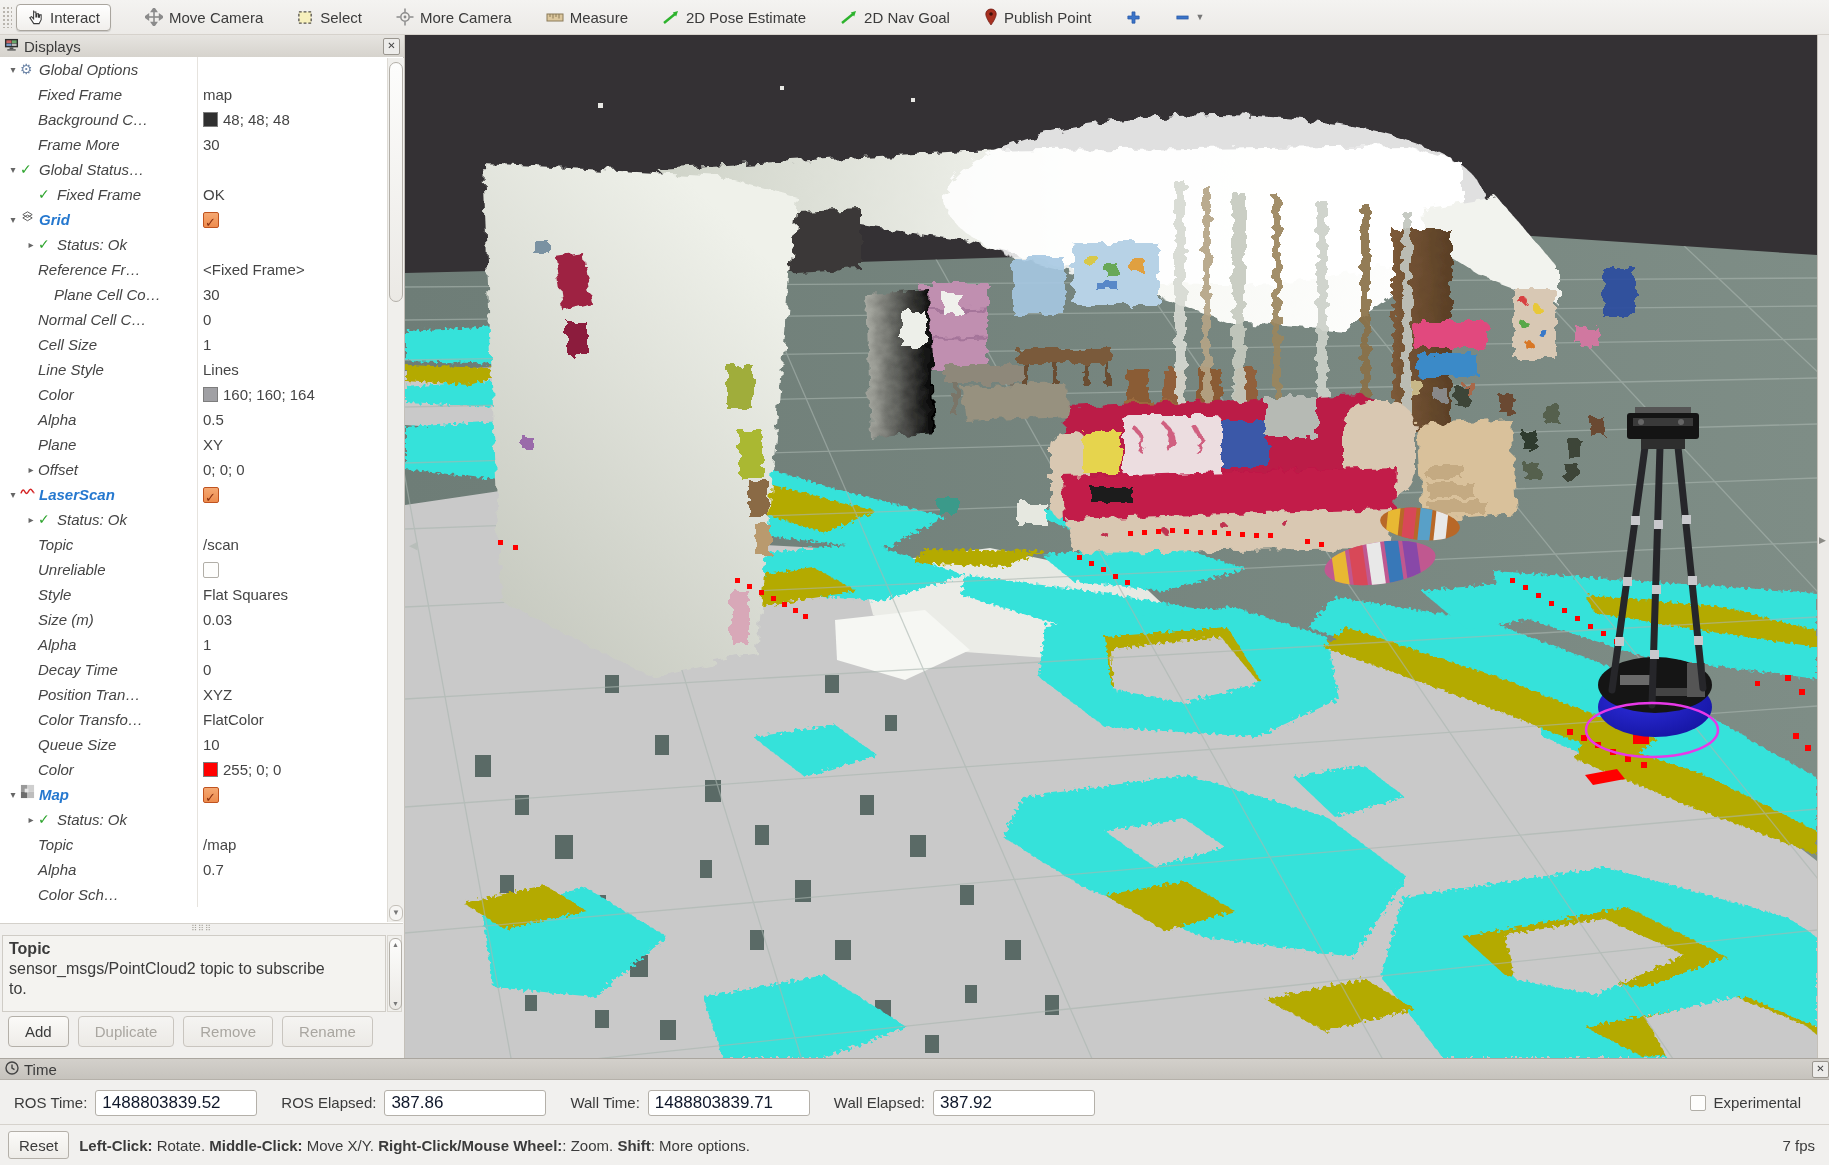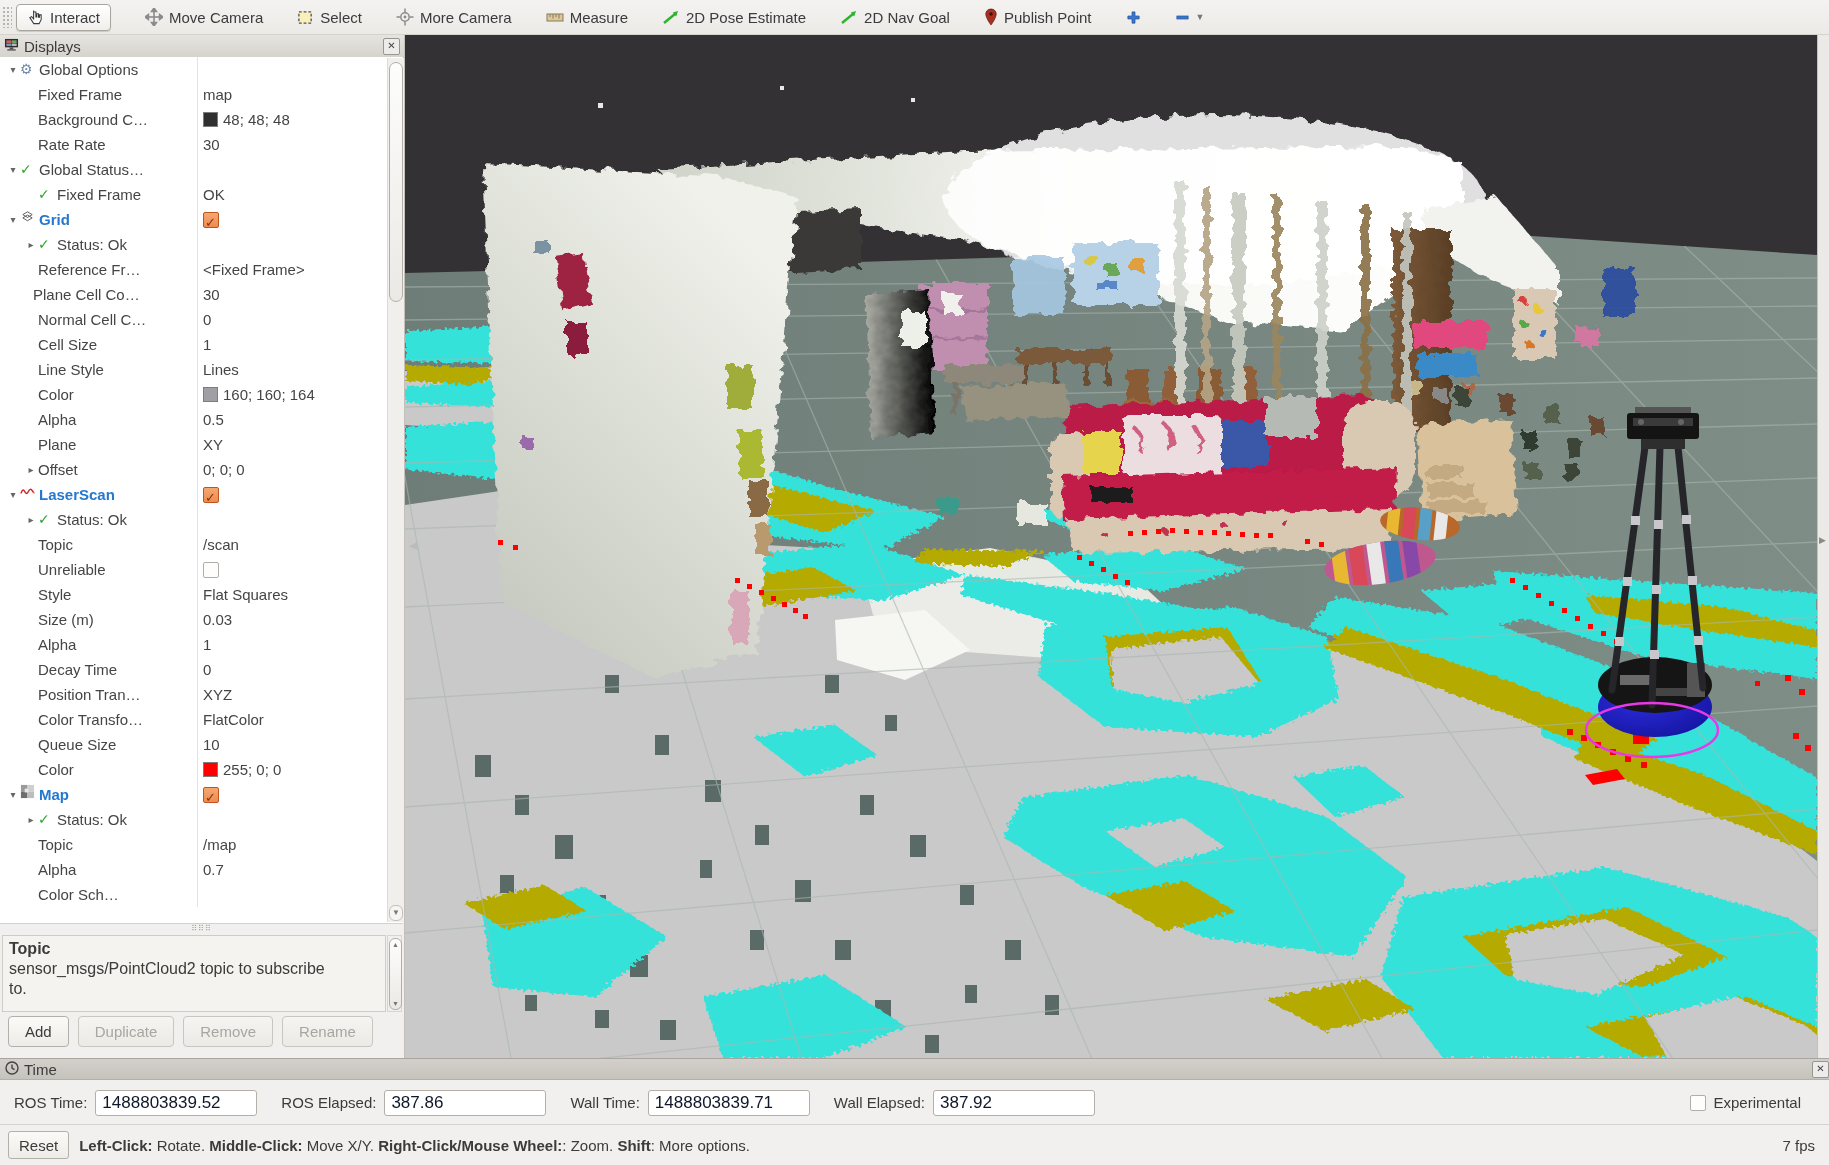--- a/index.html
+++ b/index.html
@@ -25,21 +25,21 @@
     border-right:1px solid #c4c0b9;box-sizing:border-box;}
   .panel-title{height:22px;display:flex;align-items:center;gap:5px;padding:0 4px;
     background:linear-gradient(#e6e4e0,#d6d3cd);border-bottom:1px solid #c2beb7;font-size:15px;}
   .panel-title .close,.time-close{margin-left:auto;width:15px;height:15px;border:1px solid #9a968f;
     border-radius:2px;background:#edecea;font-size:10px;line-height:13px;text-align:center;color:#444;}
   .tree{position:absolute;left:0;top:22px;width:403px;height:866px;background:#ffffff;overflow:hidden;}
   .trow{position:relative;height:25px;line-height:25px;white-space:nowrap;}
   .tname{position:absolute;left:0;top:0;height:25px;display:flex;align-items:center;}
   .texp{display:inline-block;width:14px;font-size:10px;color:#666;text-align:center;flex:0 0 14px;}
   .ti{display:inline-block;width:19px;font-size:14px;flex:0 0 19px;text-align:left;}
-  .tlabel{color:#454545;}
+  .tlabel{color:#454545;font-style:italic;}
   .tlabel.boldblue{color:#2578cf;font-weight:bold;}
   .tval{position:absolute;left:197px;top:0;height:25px;width:188px;border-left:1px solid #e6e3de;
     padding-left:5px;display:flex;align-items:center;gap:5px;color:#454545;}
   .swatch{display:inline-block;width:13px;height:13px;border:1px solid #7d7d7d;}
   .cbx{display:inline-block;width:14px;height:14px;border:1px solid #b1aea7;border-radius:2px;
     background:#fdfdfc;position:relative;}
   .cbx.on{background:linear-gradient(#f5a872,#ee8c4e);border-color:#c0531f;}
   .cbx.on::after{content:"✓";position:absolute;left:1px;top:-3px;font-size:13px;font-weight:bold;color:#8a3010;}
   .vscroll{position:absolute;right:1px;top:23px;width:15px;height:864px;background:#f0efec;
     border-left:1px solid #dedbd5;}
@@ -235,21 +235,21 @@
       <div class="trow">
         <div class="tname" style="padding-left: 24px;">
           <span class="texp"></span>
           <span class="tlabel">Background C…</span>
         </div>
         <div class="tval"><span class="swatch" style="background: rgb(48, 48, 48);"></span>48; 48; 48</div>
       </div>
       <div class="trow">
         <div class="tname" style="padding-left: 24px;">
           <span class="texp"></span>
-          <span class="tlabel">Rate Rate</span>
+          <span class="tlabel">Frame More</span>
         </div>
         <div class="tval">30</div>
       </div>
       <div class="trow">
         <div class="tname" style="padding-left: 6px;">
           <span class="texp">▾</span>
           <span class="ti" style="color:#2fa52f;font-weight:bold">✓</span>
           <span class="tlabel">Global Status…</span>
         </div>
         <div class="tval"></div>
@@ -286,21 +286,21 @@
         <div class="tval"></div>
       </div>
       <div class="trow">
         <div class="tname" style="padding-left: 24px;">
           <span class="texp"></span>
           <span class="tlabel">Reference Fr…</span>
         </div>
         <div class="tval">&lt;Fixed Frame&gt;</div>
       </div>
       <div class="trow">
-        <div class="tname" style="padding-left: 19px; justify-content: flex-end;">
+        <div class="tname" style="padding-left: 40px; justify-content: flex-end;">
           <span class="texp"></span>
           <span class="tlabel">Plane Cell Co…</span>
         </div>
         <div class="tval">30</div>
       </div>
       <div class="trow">
         <div class="tname" style="padding-left: 24px;">
           <span class="texp"></span>
           <span class="tlabel">Normal Cell C…</span>
         </div>

